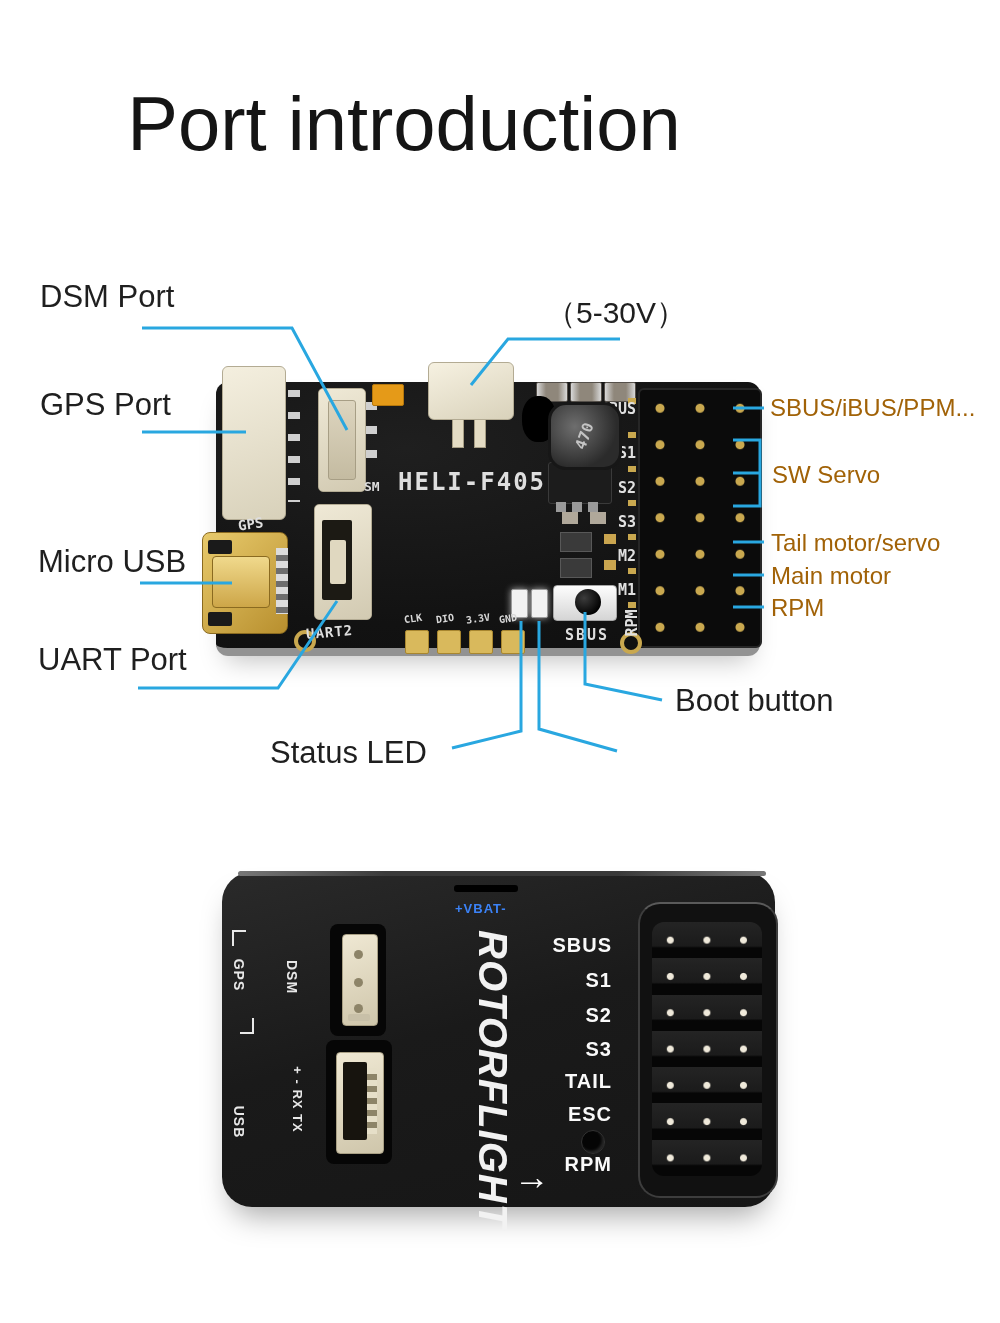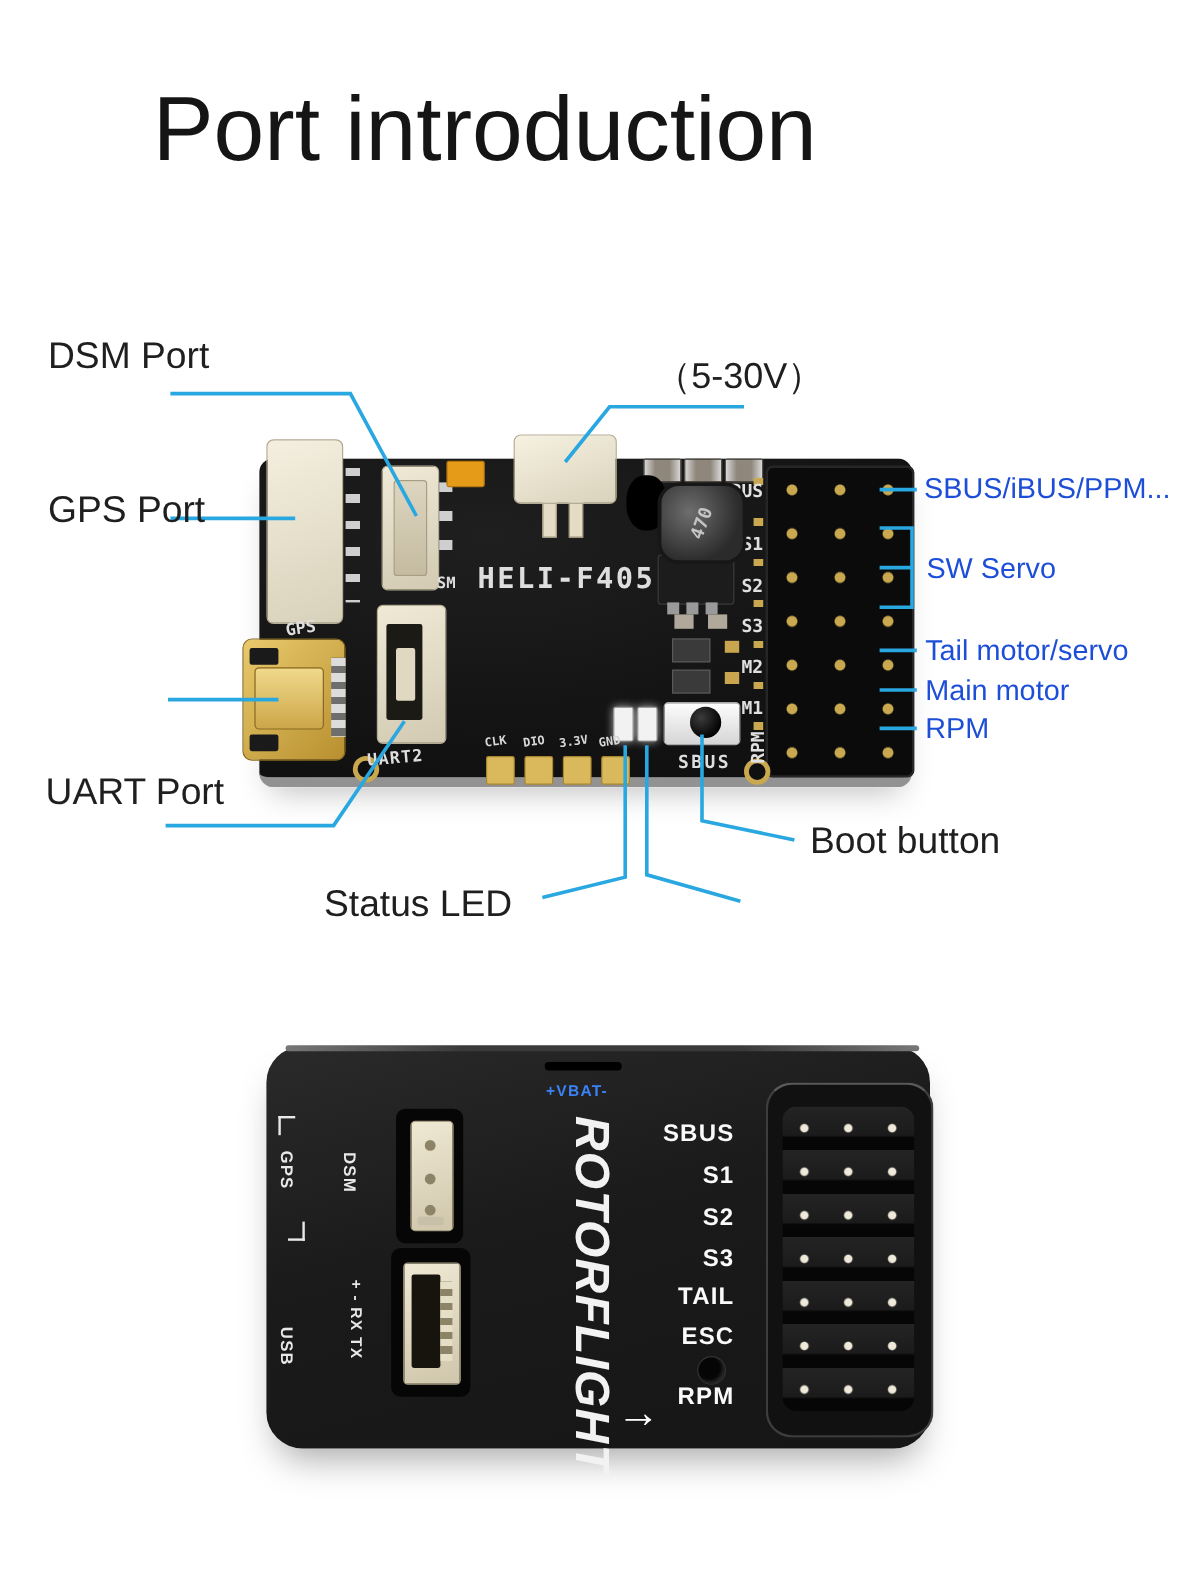--- a/index.html
+++ b/index.html
@@ -1,28 +1,28 @@
 <!DOCTYPE html>
 <html><head>
 <meta charset="utf-8">
 <style>
   html,body{margin:0;padding:0;background:#fff;}
   .canvas{position:relative;width:1000px;height:1323px;background:#ffffff;overflow:hidden;
           font-family:"Liberation Sans",sans-serif;}
   .abs{position:absolute;}
 
   
-  .title{left:0;top:64px;width:808px;text-align:center;font-size:76px;font-weight:400;
+  .title{left:0;top:80px;width:808px;text-align:center;font-size:76px;font-weight:400;
          color:#151515;letter-spacing:0;}
 
   
   .lbl{font-size:31px;color:#1f1f1f;z-index:6;white-space:nowrap;}
-  .lbl-r{font-size:24px;color:#1d4ed8;z-index:6;white-space:nowrap;}
+  .lbl-r{font-size:24px;color:#a16207;z-index:6;white-space:nowrap;}
   .lab-dsm{left:40px;top:279px;}
-  .lab-gps{left:40px;top:407px;}
+  .lab-gps{left:40px;top:387px;}
   .lab-volt{left:533px;top:256px;font-size:30px;}
   .lab-volt2{left:546px;top:293px;font-size:30px;}
   .lab-usb{left:38px;top:544px;}
   .lab-uart{left:38px;top:642px;}
   .lab-status{left:270px;top:735px;}
   .lab-power{left:625px;top:735px;}
   .lab-boot{left:675px;top:683px;}
   .lab-sbus{left:770px;top:394px;}
   .lab-sw{left:772px;top:461px;}
   .lab-tail{left:771px;top:529px;}
@@ -290,20 +290,21 @@
       <path d="M733 440 H760 V506 H733 M733 473 H760"></path>
       <path d="M733 542 H764"></path>
       <path d="M733 575 H764"></path>
       <path d="M733 607 H764"></path>
     </g>
   </svg>
 
   <div class="abs lbl lab-dsm">DSM Port</div>
   <div class="abs lbl lab-gps">GPS Port</div>
   <div class="abs lbl lab-volt2">（5-30V）</div>
+  <div class="abs lbl lab-usb">Micro USB</div>
   <div class="abs lbl lab-uart">UART Port</div>
   <div class="abs lbl lab-status">Status LED</div>
   <div class="abs lbl lab-boot">Boot button</div>
   <div class="abs lbl-r lab-sbus">SBUS/iBUS/PPM...</div>
   <div class="abs lbl-r lab-sw">SW Servo</div>
   <div class="abs lbl-r lab-tail">Tail motor/servo</div>
   <div class="abs lbl-r lab-main">Main motor</div>
   <div class="abs lbl-r lab-rpm">RPM</div>
 
   <div>

